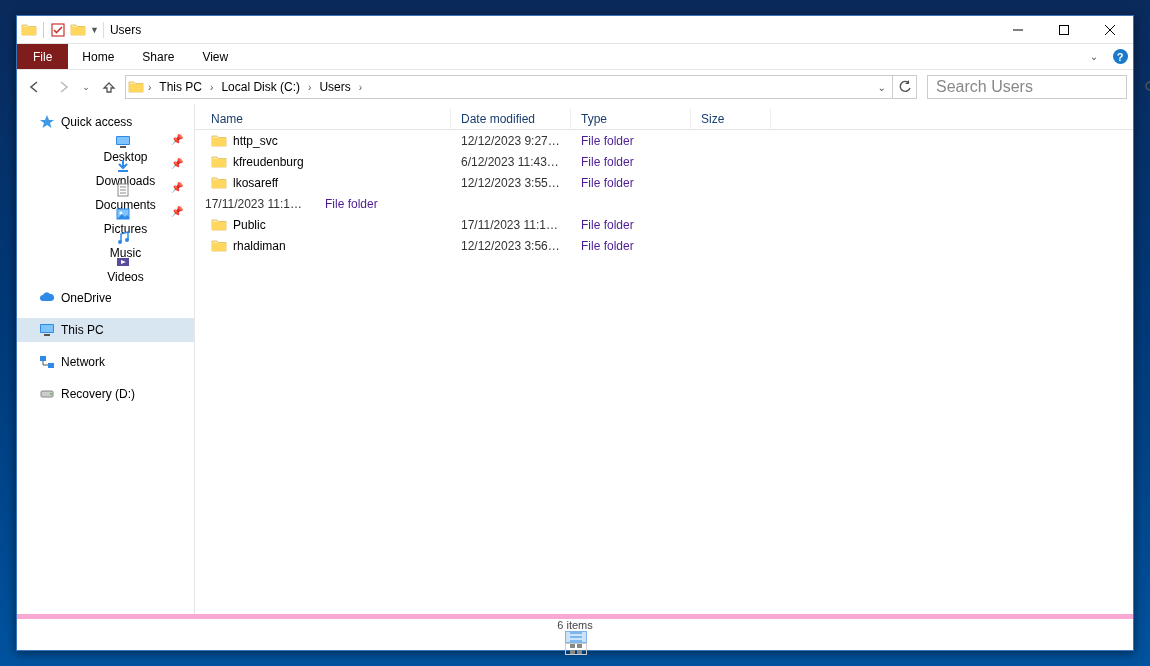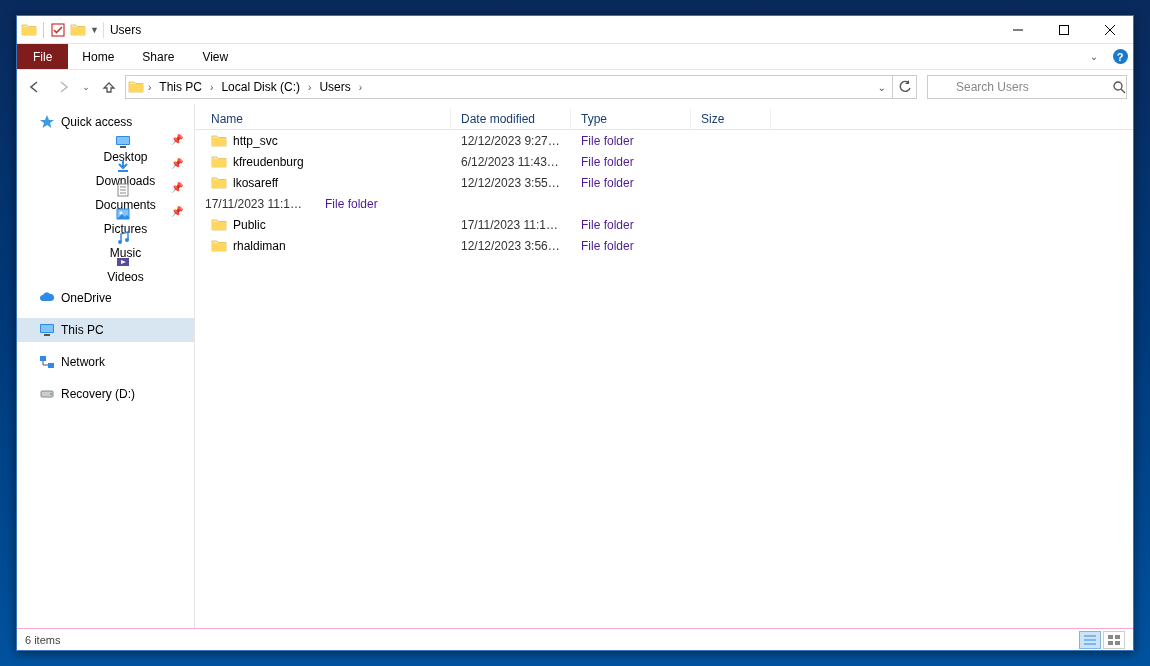--- a/index.html
+++ b/index.html
@@ -24,21 +24,21 @@
   .navbar { height:34px; display:flex; align-items:center; padding:4px 6px; gap:4px; }
   .navbtn { width:24px; height:24px; display:flex; align-items:center; justify-content:center; color:#555; }
   .navbtn.disabled { color:#bbb; }
   .breadcrumb { flex:1; height:24px; border:1px solid #ccc; display:flex; align-items:center; padding:0 2px; background:#fff; }
   .breadcrumb .chev { color:#555; padding:0 4px; font-size:10px; }
   .breadcrumb .crumb { padding:0 4px; font-size:12px; }
   .breadcrumb .tail { flex:1; }
   .breadcrumb .dd { padding:0 4px; color:#555; font-size:10px; }
   .refreshbtn { width:24px; height:24px; border:1px solid #ccc; border-left:none; display:flex; align-items:center; justify-content:center; margin-left:-4px; }
   .searchbox { width:200px; height:24px; border:1px solid #ccc; display:flex; align-items:center; padding:0 6px; margin-left:6px; }
-  .searchbox input { border:none; outline:none; flex:1; font-size:12px; color:#555; background:transparent;margin-left:20px; }
+  .searchbox input { border:none; outline:none; flex:1; font-size:16px; color:#555; background:transparent; }
   .searchbox input::placeholder { color:#888; }
   
   .body { flex:1; display:flex; overflow:hidden; }
   .sidebar { width:178px; border-right:1px solid #e5e5e5; overflow-y:auto; padding-top:6px; }
   .side-group { margin-bottom:8px; }
   .side-item { height:24px; display:flex; align-items:center; padding-left:22px; font-size:12px; position:relative; }
   .side-item.header { font-weight:normal; }
   .side-item.child { padding-left:40px;flex-direction:column; }
   .side-item.selected { background:#d8e6f2; }
   .side-item .icon { width:16px; height:16px; margin-right:6px; display:inline-flex; align-items:center; justify-content:center; }
@@ -52,21 +52,21 @@
   .col.type { width:120px; }
   .col.size { width:80px; }
   .rows { flex:1; overflow:auto; }
   .row { height:21px; display:flex; align-items:center; font-size:12px; }
   .row .cell { padding:0 10px; white-space:nowrap; overflow:hidden; text-overflow:ellipsis; }
   .cell.name { width:256px; display:flex; align-items:center; padding-left:16px;}
   .cell.date { width:120px; color:#333;}
   .cell.type { width:120px; color:#4c1d95;}
   .cell.size { width:80px; text-align:right;}
   
-  .statusbar { height:22px; border-top:1px solid #f9a8d4; display:flex; align-items:center; padding:0 8px; font-size:11px; color:#444; }
+  .statusbar { height:36px; border-top:5px solid #f9a8d4; display:flex; align-items:center; padding:0 8px; font-size:11px; color:#444;flex-direction:column; }
   .statusbar .spacer { flex:1; }
   .viewbtn { width:22px; height:18px; border:1px solid #ccc; margin-left:2px; display:flex; align-items:center; justify-content:center; }
   .viewbtn.active { background:#cce4f7; border-color:#7eb4ea; }
   
   svg { display:block; }
 </style>
 </head>
 <body>
 
 <svg width="0" height="0" style="position:absolute">

